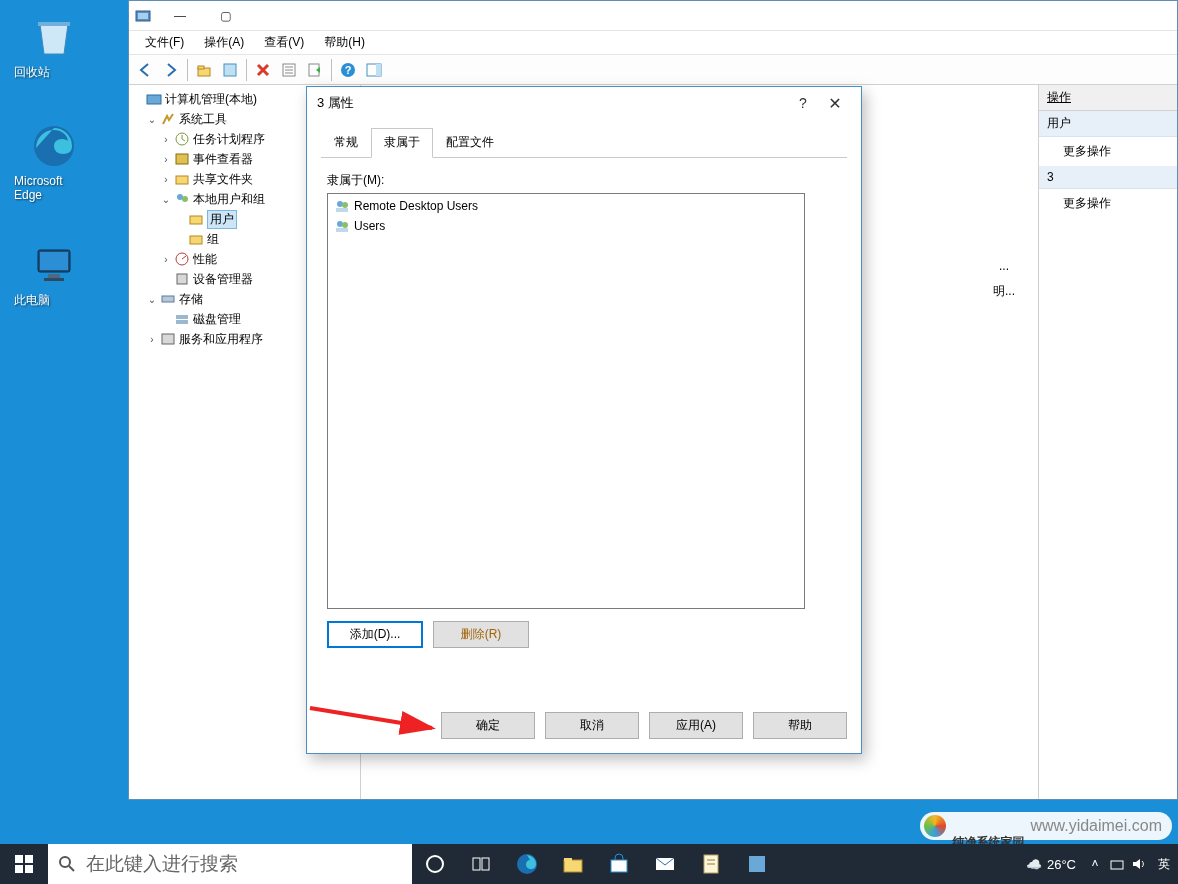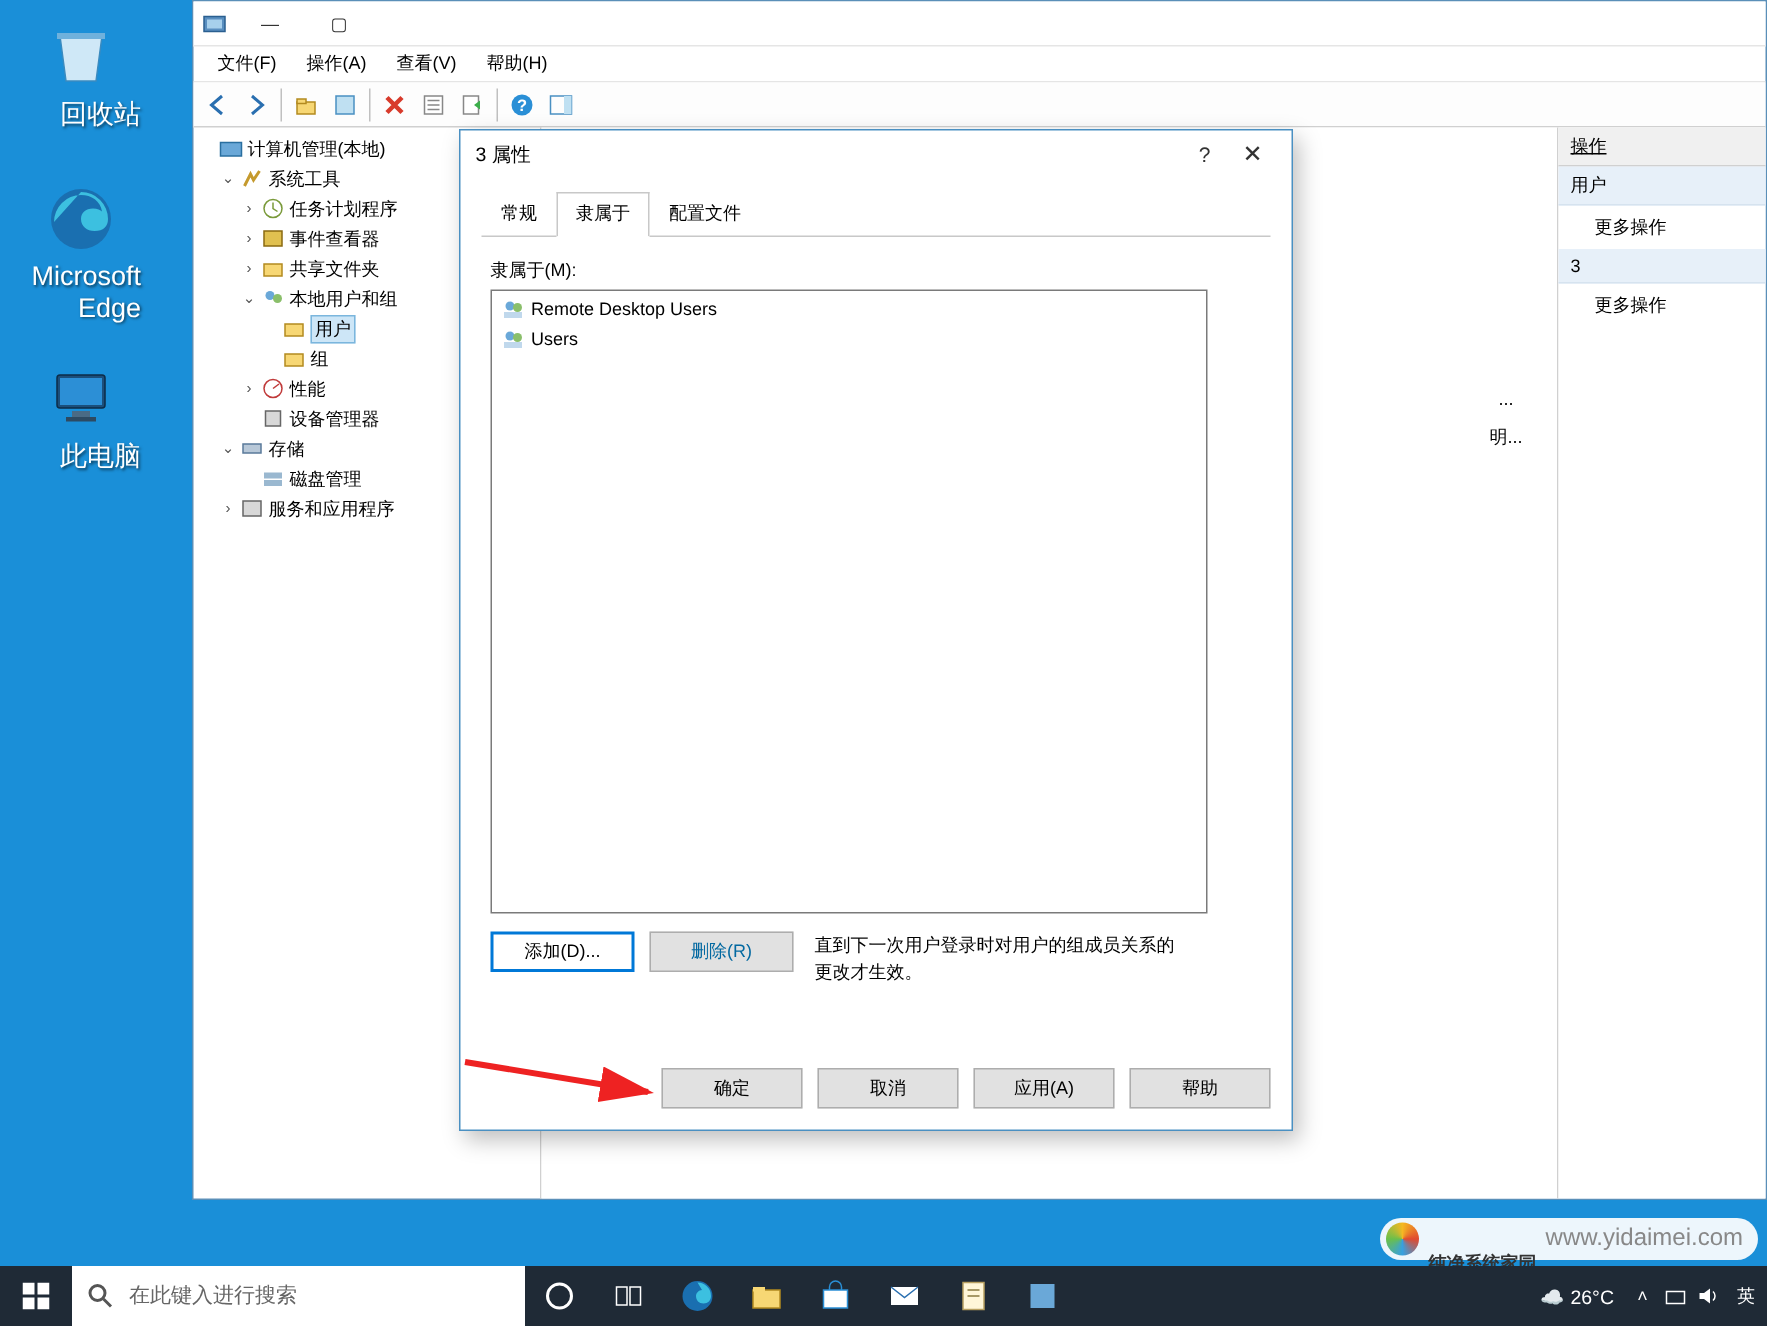--- a/index.html
+++ b/index.html
@@ -1,19 +1,19 @@
 <!DOCTYPE html>
 <html><head>
 <meta charset="utf-8">
 <style>
   * { margin:0; padding:0; box-sizing:border-box; font-family:"Microsoft YaHei","Segoe UI",Tahoma,sans-serif; }
   body { width:1178px; height:884px; background:#1a8fd8; overflow:hidden; position:relative; }
 
   
-  .desktop-icon { position:absolute; width:80px; text-align:right; color:#fff; font-size:18px; text-shadow:1px 1px 2px rgba(0,0,0,.6); }
+  .desktop-icon { position:absolute; width:80px; text-align:left; color:#fff; font-size:12px; text-shadow:1px 1px 2px rgba(0,0,0,.6); }
   .desktop-icon .glyph { width:48px; height:48px; margin:0 auto 4px; display:flex; align-items:center; justify-content:center; }
 
   
   .mmc { position:absolute; left:128px; top:0; width:1050px; height:800px; background:#fff; border:1px solid #5a8fb8; display:flex; flex-direction:column; }
   .mmc-titlebar { height:30px; display:flex; align-items:center; padding:0 6px; background:#fff; border-bottom:1px solid #e5e5e5; }
   .mmc-titlebar .ico { width:16px; height:16px; margin-right:6px; }
   .mmc-title { font-size:12px; color:#000; flex:1 1 auto; }
   .mmc-ctl { display:flex; }
   .mmc-ctl div { width:46px; height:30px; display:flex; align-items:center; justify-content:center; font-size:12px; color:#333; }
   .mmc-menubar { height:24px; display:flex; align-items:center; padding:0 6px; font-size:12px; color:#000; border-bottom:1px solid #e5e5e5; }
@@ -45,30 +45,30 @@
   .tab { padding:5px 12px 6px; border:1px solid transparent; position:relative; top:1px; color:#000;}
   .tab.active { border:1px solid #c8c8c8; border-bottom:1px solid #fff; background:#fff;}
   .tab-pane { padding:14px 6px 0; }
   .field-lbl { font-size:12px; margin-bottom:4px;}
   .listbox { width:478px; height:416px; border:1px solid #7a7a7a; background:#fff; font-size:12px; padding:2px;}
   .lb-item { display:flex; align-items:center; height:20px; padding:0 4px; gap:4px;}
   .grp-ico { width:16px; height:16px;}
   .btn-row { display:flex; gap:10px; margin-top:12px; align-items:flex-start;}
   .btn { width:96px; height:27px; font-size:12px; background:#e1e1e1; border:1px solid #adadad; display:flex; align-items:center; justify-content:center;}
   .btn.primary { border:2px solid #0078d7; background:#fff;}
-  .btn.disabled { color:#0369a1;}
+  .btn.disabled { color:#a16207;}
   .hint { font-size:12px; color:#000; width:250px; line-height:1.5; margin-left:4px;}
   .dlg-buttons { position:absolute; right:14px; bottom:14px; display:flex; gap:10px;}
   .dlg-buttons .btn { width:94px;}
   .arrow { position:absolute; left:306px; top:702px; pointer-events:none;}
 
   
   .taskbar { position:absolute; left:0; bottom:0; width:1178px; height:40px; background:#1f2a36; display:flex; align-items:center; color:#fff;}
   .start { width:48px; height:40px; display:flex; align-items:center; justify-content:center;}
-  .search-box { width:302px; height:40px; background:#fff; display:flex; align-items:center; padding:0 10px; color:#666; font-size:14px;}
+  .search-box { width:364px; height:40px; background:#fff; display:flex; align-items:center; padding:0 10px; color:#666; font-size:19px;}
   .search-box .mag { margin-right:10px;}
   .tb-ico { width:46px; height:40px; display:flex; align-items:center; justify-content:center;}
   .tray { margin-left:auto; display:flex; align-items:center; height:40px;}
   .weather { display:flex; align-items:center; font-size:13px; color:#fff; margin-right:8px; gap:4px;}
   .tray-ico { width:22px; height:40px; display:flex; align-items:center; justify-content:center; font-size:12px;}
 
   
   .wm { position:absolute; right:6px; bottom:44px; background:rgba(255,255,255,.92); border-radius:16px; height:28px; padding:0 10px 0 4px; display:flex; align-items:center; font-size:12px; color:#333;}
   .wm .ball { width:22px; height:22px; border-radius:50%; background:conic-gradient(#f5b823,#e04a2f,#37a0e0,#6abf4b,#f5b823); margin-right:6px;}
   .wm .sub { font-size:16px; color:#888; margin-left:6px;}
@@ -354,21 +354,20 @@
                 <circle cx="11" cy="7" r="3" fill="#8abf6a"></circle>
                 <rect x="2" y="10" width="12" height="4" fill="#c0d8ec"></rect>
               </svg>
             </span>
           <span>Users</span>
         </div>
       </div>
       <div class="btn-row">
         <div class="btn primary">添加(D)...</div>
         <div class="btn disabled">删除(R)</div>
-        <div class="hint">直到下一次用户登录时对用户的组成员关系的更改才生效。</div>
       </div>
     </div>
   </div>
   <div class="dlg-buttons">
     <div class="btn">确定</div>
     <div class="btn">取消</div>
     <div class="btn">应用(A)</div>
     <div class="btn">帮助</div>
   </div>
 </div>

